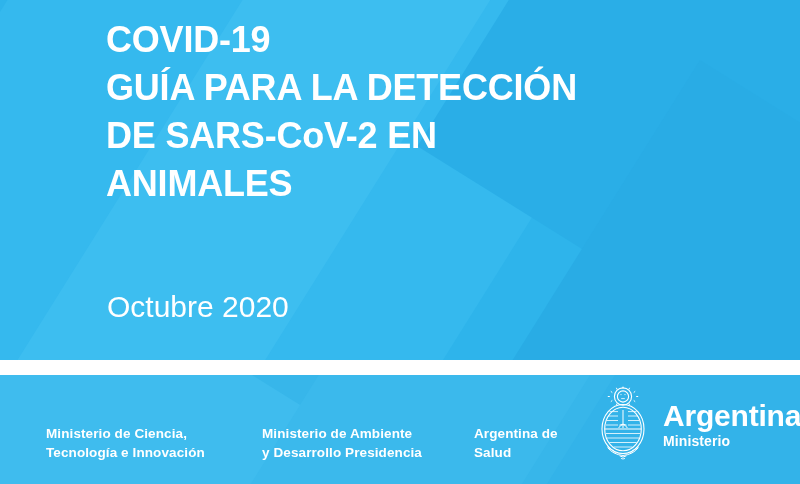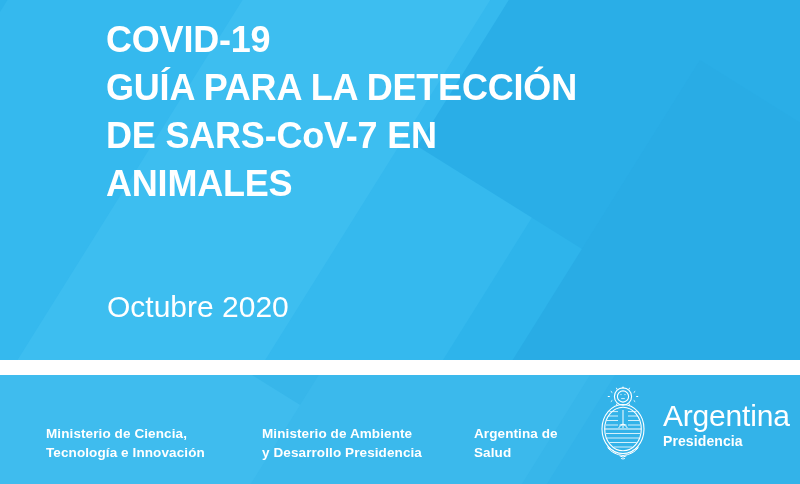--- a/index.html
+++ b/index.html
@@ -182,21 +182,21 @@
   .brand-text {
     display: flex;
     flex-direction: column;
     justify-content: center;
     padding-top: 4px;
   }
   .brand-name {
     color: #ffffff;
     font-size: 30px;
     line-height: 32px;
-    font-weight: normal;
+    font-weight: bold;
     letter-spacing: -0.2px;
   }
   .brand-sub {
     color: #ffffff;
     font-size: 14px;
     line-height: 18px;
     font-weight: bold;
     letter-spacing: 0.1px;
   }
 </style>
@@ -208,21 +208,21 @@
   <div class="hero">
     <div class="band band-a"></div>
     <div class="band band-b"></div>
     <div class="band band-c"></div>
     <div class="band band-d"></div>
   </div>
 
   <div class="title-block">
     <div class="title-line">COVID-19</div>
     <div class="title-line">GUÍA PARA LA DETECCIÓN</div>
-    <div class="title-line">DE SARS-CoV-7 EN</div>
+    <div class="title-line">DE SARS-CoV-2 EN</div>
     <div class="title-line">ANIMALES</div>
   </div>
 
   <div class="subtitle">Octubre 2020</div>
 
   <div class="separator"></div>
 
   <div class="footer">
     <div class="fband fband-a"></div>
     <div class="fband fband-b"></div>
@@ -307,17 +307,17 @@
           <path d="M18.8 63.6 q-2.4 -1.6 -3 -4"></path>
           <path d="M43.2 63.6 q2.4 -1.6 3 -4"></path>
         </g>
 
         <path d="M27.6 69.8 q3.4 2.6 6.8 0" stroke-width="1"></path>
         <path d="M29 72.4 q2 1.2 4 0" stroke-width="0.9"></path>
       </g>
     </svg>
     <div class="brand-text">
       <div class="brand-name">Argentina</div>
-      <div class="brand-sub">Presidencia</div>
+      <div class="brand-sub">Ministerio</div>
     </div>
   </div>
 
 </div>
 
 </body></html>

